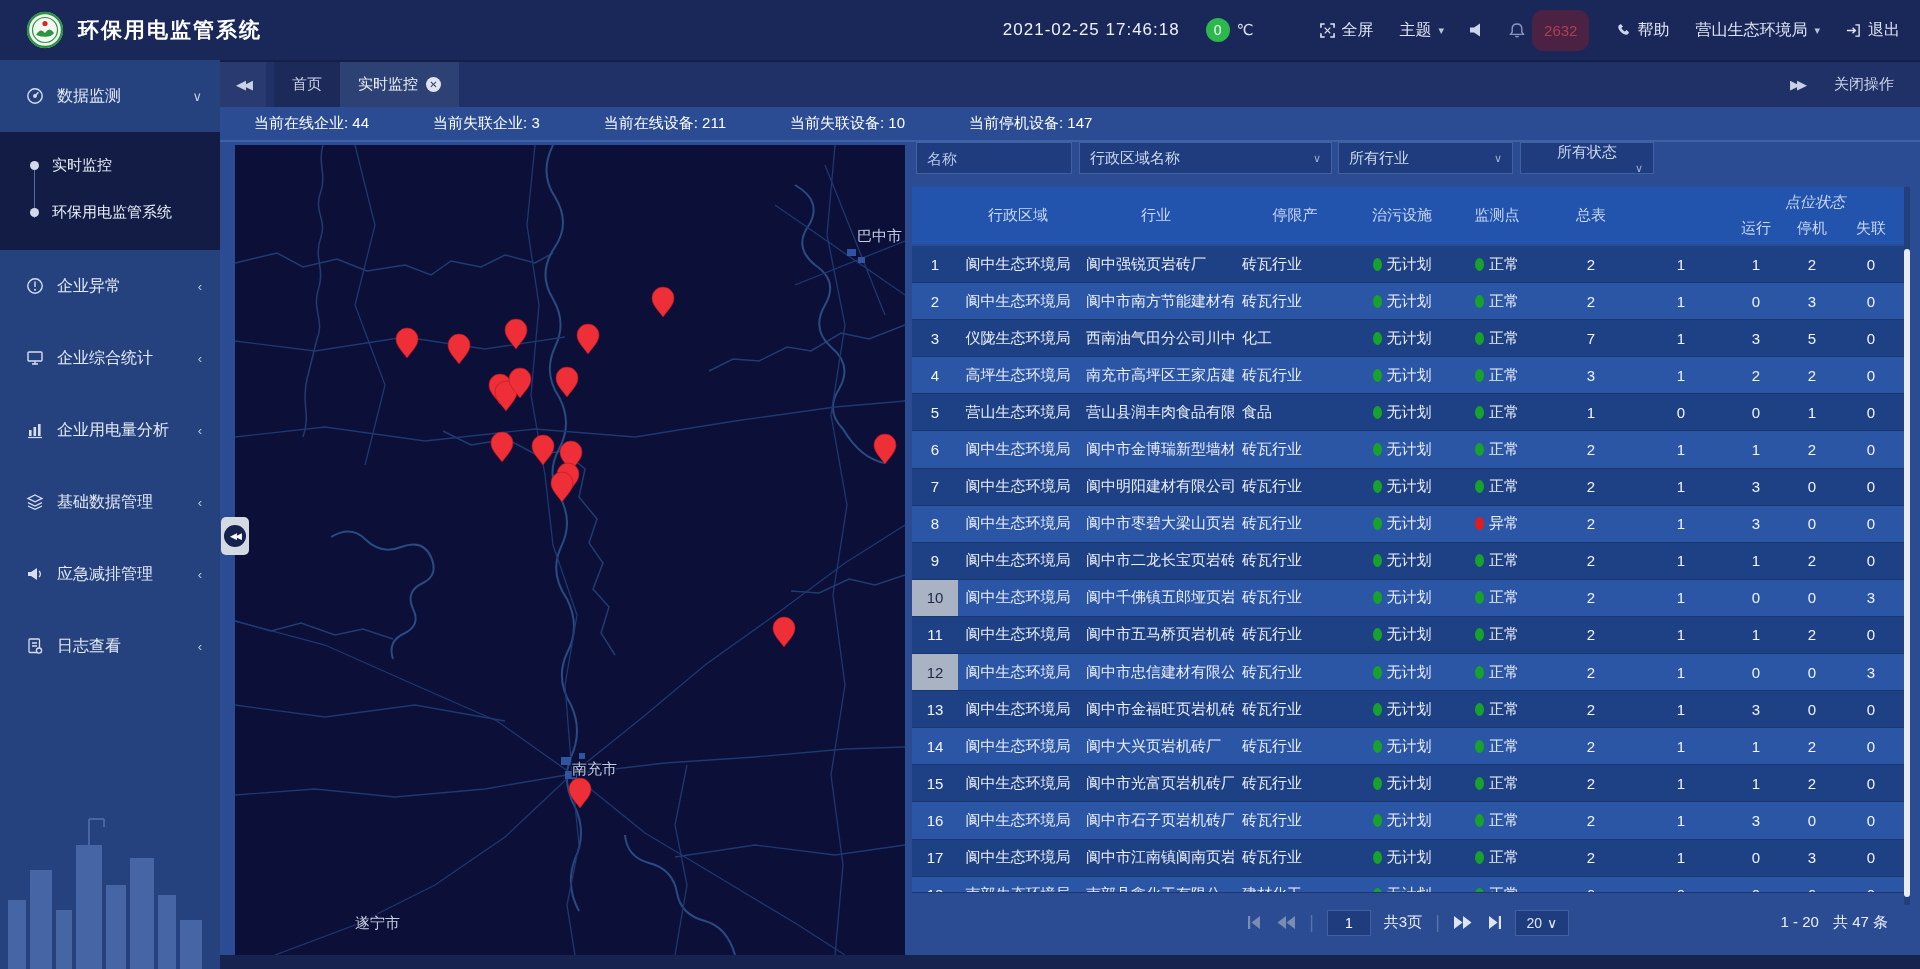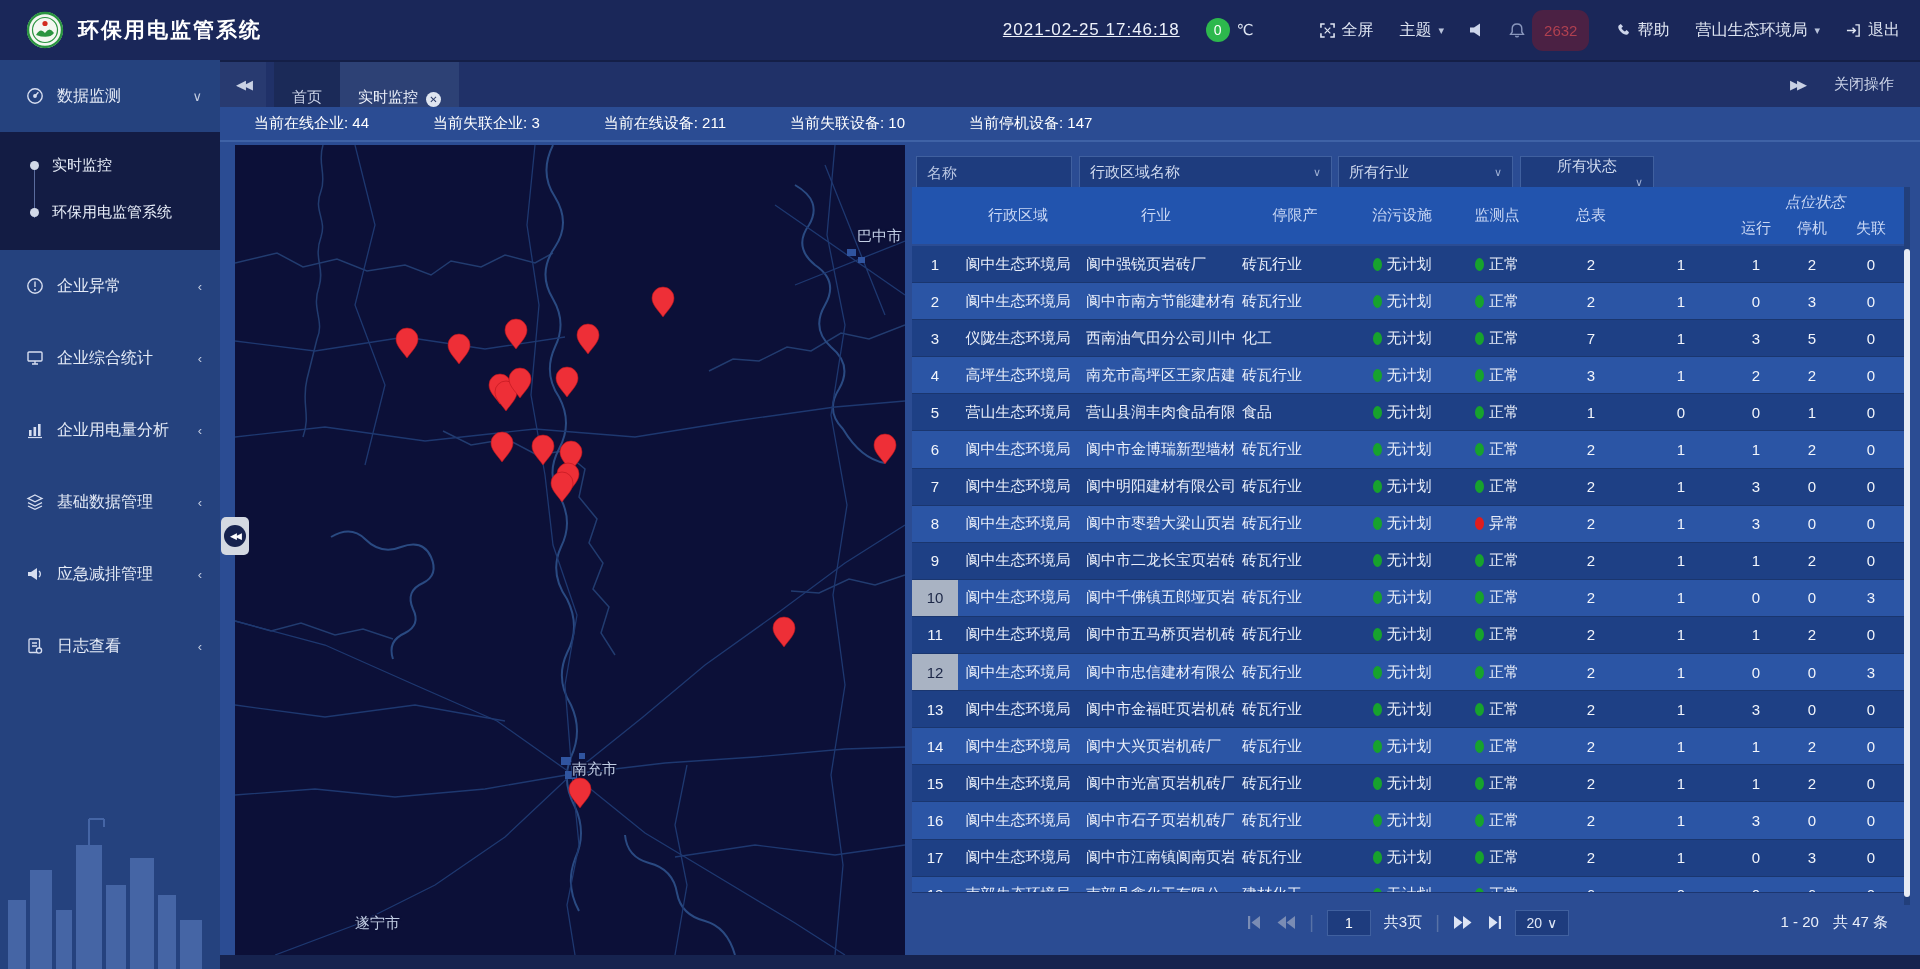--- a/index.html
+++ b/index.html
@@ -7,21 +7,21 @@
   #stage{position:relative;width:1920px;height:969px;overflow:hidden;
          font-family:"Liberation Sans","DejaVu Sans",sans-serif;background:#2b4c93;}
 
   
   .top-header{position:absolute;left:0;top:0;width:1920px;height:60px;background:#1a2759;
               display:flex;align-items:center;z-index:30;}
   .logo{margin-left:26px;width:38px;height:38px;flex:0 0 auto;}
   .app-title{margin-left:14px;font-size:21px;font-weight:bold;color:#ffffff;letter-spacing:2px;}
   .header-right{margin-left:auto;display:flex;align-items:center;margin-right:20px;color:#dfe5f2;font-size:16px;}
   .h-item{display:flex;align-items:center;gap:7px;margin-left:26px;white-space:nowrap;}
-  .h-datetime{font-size:17px;color:#eef2fb;letter-spacing:1px;text-decoration:underline;}
+  .h-datetime{font-size:17px;color:#eef2fb;letter-spacing:1px;}
   .temp-circle{width:24px;height:24px;border-radius:50%;background:#2db84d;color:#fff;
                font-size:14px;display:flex;align-items:center;justify-content:center;}
   .temp-unit{font-size:15px;margin-right:40px;}
   .pill-badge{background:#4b2144;color:#b04050;border-radius:11px;padding:12px 12px;font-size:15px;}
   .caret{font-size:11px;color:#b9c3da;}
   .hicon{display:inline-flex;}
 
   
   .sidebar{position:absolute;left:0;top:60px;width:220px;height:909px;background:#25427e;z-index:20;overflow:hidden;}
   .side-section{display:flex;align-items:center;height:72px;padding:0 18px 0 26px;color:#e4eaf6;
@@ -33,21 +33,21 @@
   .submenu-item{position:relative;height:47px;display:flex;align-items:center;padding-left:52px;
                 color:#e8eef9;font-size:15px;cursor:pointer;}
   .submenu-item::before{content:"";position:absolute;left:30px;width:9px;height:9px;border-radius:50%;background:#d2d9e8;}
   .skyline{position:absolute;left:0;bottom:0;width:220px;height:180px;opacity:.38;}
 
   
   .tabbar{position:absolute;left:220px;top:60px;width:1700px;height:47px;background:#203168;
           border-top:2px solid #141f47;display:flex;align-items:stretch;z-index:10;}
   .tab-collapse{width:46px;display:flex;align-items:center;justify-content:center;background:#283a70;
                 color:#c9d1e4;font-size:13px;letter-spacing:-3px;cursor:pointer;}
-  .tab{display:flex;align-items:flex-end;justify-content:center;padding:0 18px;font-size:15px;
+  .tab{display:flex;align-items:center;justify-content:center;padding:0 18px;font-size:15px;
        color:#c9d1e6;cursor:pointer;gap:8px;}
   .tab.inactive{background:#1b2a58;margin-left:8px;}
   .tab.active{background:#2d4175;color:#eef2fb;}
   .tab-close{width:15px;height:15px;border-radius:50%;background:#dfe5f0;color:#2a3a66;font-size:10px;
              font-weight:bold;display:flex;align-items:center;justify-content:center;line-height:1;}
   .tabbar-right{margin-left:auto;display:flex;align-items:center;gap:30px;padding-right:26px;
                 color:#ccd4e8;font-size:15px;}
   .dbl-arrow{letter-spacing:-3px;font-size:13px;color:#c9d1e4;cursor:pointer;}
 
   
@@ -65,21 +65,21 @@
   .citypatch{fill:#30549f;}
   .city-label{fill:#c2cee4;font-size:15px;font-family:"Liberation Sans","DejaVu Sans",sans-serif;
               paint-order:stroke;stroke:#0c1038;stroke-width:3px;}
   .pin{fill:#ee2f37;stroke:#b9141c;stroke-width:.6;}
   .map-collapse{position:absolute;left:-14px;top:372px;width:28px;height:38px;background:#d4d9e2;
                 border-radius:5px;display:flex;align-items:center;justify-content:center;cursor:pointer;z-index:6;}
   .map-collapse .mc-circle{width:22px;height:22px;border-radius:50%;background:#16224e;color:#fff;
                 display:flex;align-items:center;justify-content:center;font-size:9px;letter-spacing:-2px;}
 
   
-  .filter-ctrl{position:absolute;top:156px;height:32px;background:#1e3c7e;border:1px solid #40609f;
+  .filter-ctrl{position:absolute;top:142px;height:32px;background:#1e3c7e;border:1px solid #40609f;
                color:#cfd9ee;font-size:15px;display:flex;align-items:center;padding:0 10px;cursor:pointer;}
   .filter-ctrl .sel-caret{margin-left:auto;color:#9fb0d4;font-size:11px;}
   input.filter-ctrl{padding:0 10px;outline:none;}
   input.filter-ctrl::placeholder{color:#b9c6e2;opacity:1;}
 
   
   .grid-cols{display:grid;grid-template-columns:46px 120px 156px 122px 92px 98px 90px 90px 60px 52px 66px;}
   .thead{position:absolute;left:912px;top:187px;width:992px;height:57px;background:#2254ae;color:#c9d7f4;
          font-size:15px;grid-template-rows:26px 31px;z-index:5;}
   .th{grid-row:1/3;display:flex;align-items:center;justify-content:center;}

